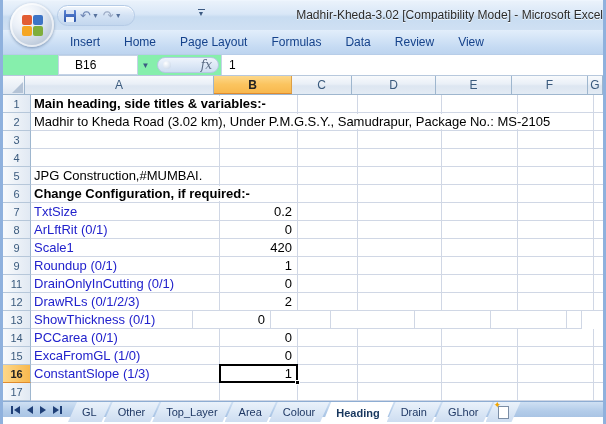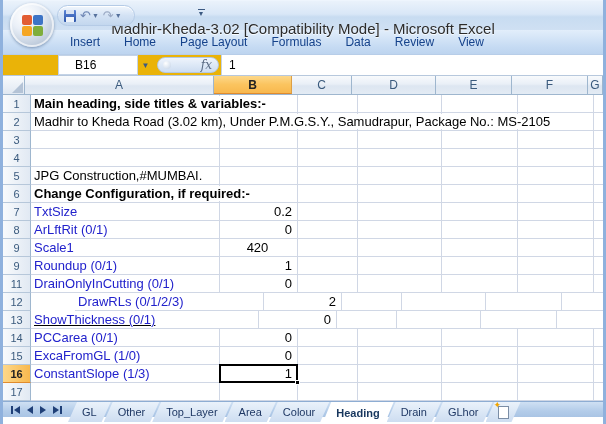--- a/index.html
+++ b/index.html
@@ -16,22 +16,22 @@
   }
 
   
   #titlebar {
     height:30px; position:relative;
     background:linear-gradient(#eaf2fb 0%, #dcea f8 40%, #cfe0f3 55%, #c3d7ee 100%);
     background:linear-gradient(#eaf2fb 0%, #d9e7f7 45%, #c8dcf1 55%, #cfe0f3 100%);
     border-top:1px solid #eef5fd;
   }
   #title-text {
-    position:absolute; left:0; right:0; top:19px; text-align:center;
-    font-size:15px; color:#2b2b2b; text-shadow:0 1px 0 rgba(255,255,255,.8);
+    position:absolute; left:0; right:0; top:7px; text-align:right;
+    font-size:12px; color:#2b2b2b; text-shadow:0 1px 0 rgba(255,255,255,.8);
     white-space:nowrap;
   }
   #office-button {
     position:absolute; left:7px; top:3px; width:44px; height:44px; z-index:20;
     border-radius:50%;
     background:radial-gradient(circle at 35% 28%, #ffffff 0%, #e9eff7 35%, #bcc9da 75%, #96a7bd 100%);
     box-shadow:0 1px 3px rgba(30,60,100,.45), inset 0 0 0 2px rgba(255,255,255,.65);
     display:flex; align-items:center; justify-content:center;
   }
   #office-logo { width:21px; height:21px; display:grid; grid-template-columns:10px 10px; grid-template-rows:10px 10px; gap:1px; }
@@ -68,21 +68,21 @@
     border-bottom:1px solid #b7cde8;
   }
   .ribbon-tab {
     font-size:12px; color:#15428b; padding:0 12px; display:flex; align-items:center;
     white-space:nowrap; cursor:default;
   }
   .ribbon-tab:first-child { margin-left:55px; }
 
   
   #formula-bar {
-    height:21px; background:#eab308; display:flex; align-items:stretch;
+    height:21px; background:#86efac; display:flex; align-items:stretch;
     border-bottom:1px solid #b7c8dd;
   }
   #name-box {
     margin-left:55px; width:80px; background:#fff; border:1px solid #c4d3e6;
     font-size:12px; color:#000; display:flex; align-items:center; padding-left:16px;
   }
   #name-drop { width:15px; display:flex; align-items:center; justify-content:center; font-size:8px; color:#3c5a82; }
   #fx-capsule {
     width:62px; margin:2px 2px 2px 4px; border-radius:9px;
     background:linear-gradient(#eef4fc,#cdddf1); border:1px solid #b5c9e2;
@@ -333,21 +333,21 @@
         <div class="cell" style="width: 84px;"></div>
         <div class="cell" style="width: 76px;"></div>
         <div class="cell" style="width: 76px;"></div>
         <div class="cell" style="width: 15px;"></div>
       </div>
       <div class="grid-row">
         <div class="row-header">9</div>
         <div class="cell" style="width: 189px;">
           <span class="spill blue-label">Scale1</span>
         </div>
-        <div class="cell val" style="width: 78px; justify-content: center;">
+        <div class="cell val" style="width: 78px;">
           <span>420</span>
         </div>
         <div class="cell" style="width: 60px;"></div>
         <div class="cell" style="width: 84px;"></div>
         <div class="cell" style="width: 76px;"></div>
         <div class="cell" style="width: 76px;"></div>
         <div class="cell" style="width: 15px;"></div>
       </div>
       <div class="grid-row">
         <div class="row-header">9</div>
@@ -372,35 +372,35 @@
           <span>0</span>
         </div>
         <div class="cell" style="width: 60px;"></div>
         <div class="cell" style="width: 84px;"></div>
         <div class="cell" style="width: 76px;"></div>
         <div class="cell" style="width: 76px;"></div>
         <div class="cell" style="width: 15px;"></div>
       </div>
       <div class="grid-row">
         <div class="row-header">12</div>
-        <div class="cell" style="width: 189px; margin-left: 44px;">
+        <div class="cell" style="width: 189px;">
           <span class="spill blue-label">DrawRLs (0/1/2/3)</span>
         </div>
         <div class="cell val" style="width: 78px;">
           <span>2</span>
         </div>
         <div class="cell" style="width: 60px;"></div>
         <div class="cell" style="width: 84px;"></div>
         <div class="cell" style="width: 76px;"></div>
         <div class="cell" style="width: 76px;"></div>
         <div class="cell" style="width: 15px;"></div>
       </div>
       <div class="grid-row">
         <div class="row-header">13</div>
-        <div class="cell" style="width: 228px; text-decoration: underline;">
+        <div class="cell" style="width: 162px;">
           <span class="spill blue-label">ShowThickness (0/1)</span>
         </div>
         <div class="cell val" style="width: 78px;">
           <span>0</span>
         </div>
         <div class="cell" style="width: 60px;"></div>
         <div class="cell" style="width: 84px;"></div>
         <div class="cell" style="width: 76px;"></div>
         <div class="cell" style="width: 76px;"></div>
         <div class="cell" style="width: 15px;"></div>

